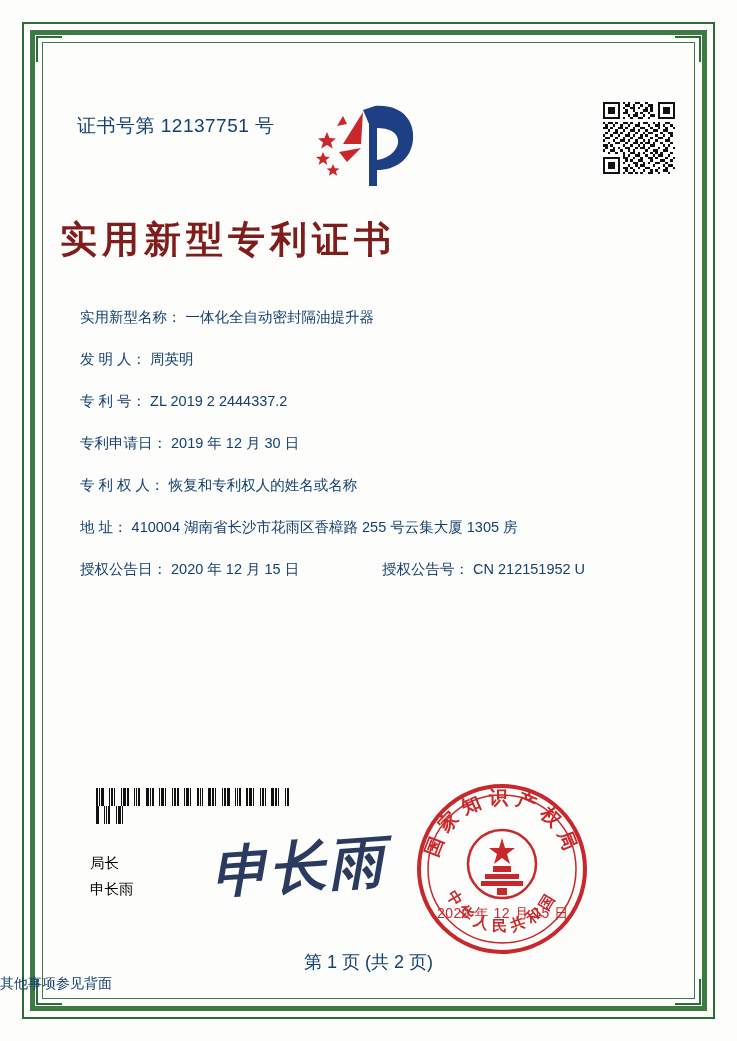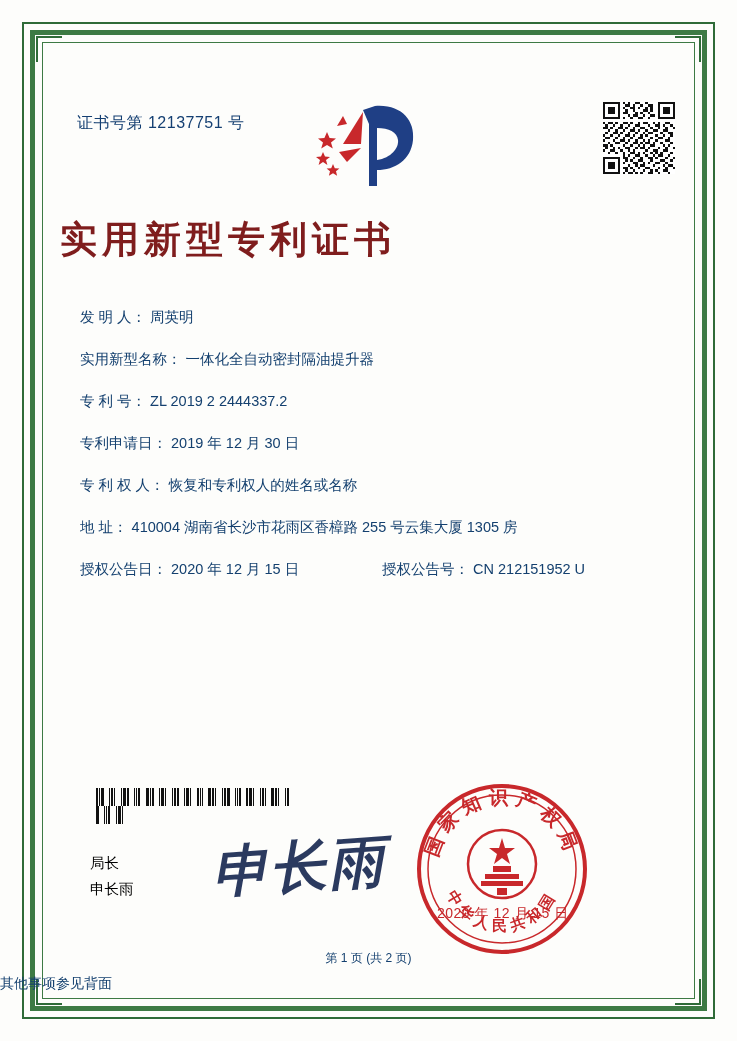--- a/index.html
+++ b/index.html
@@ -61,21 +61,21 @@
     position: absolute;
     left: 60px;
     top: 60px;
     width: 617px;
     height: 921px;
   }
   .cert-number {
     position: absolute;
     left: 17px;
     top: 53px;
-    font-size: 16px;
+    font-size: 19px;
     color: #143f72;
     letter-spacing: 0.5px;
     white-space: nowrap;
   }
   
   .logo {
     position: absolute;
     left: 243px;
     top: 40px;
     width: 130px;
@@ -201,21 +201,21 @@
     color: #c8282b;
     letter-spacing: 0.5px;
   }
   
   .page-no {
     position: absolute;
     left: 0;
     top: 890px;
     width: 617px;
     text-align: center;
-    font-size: 12px;
+    font-size: 18px;
     color: #14406f;
   }
   .back-note {
     position: absolute;
     left: 0;
     top: 975px;
     width: 737px;
     text-align: left;
     font-size: 14px;
     color: #14406f;
@@ -473,26 +473,26 @@
             <rect x="22" y="28" width="1" height="1"></rect>
           <rect x="26" y="28" width="1" height="1"></rect>
         </g>
       </svg>
     </div>
 
     <div class="title">实用新型专利证书</div>
 
     <div class="fields">
       <div class="row">
+        <span class="lbl">实用新型名称：</span>
+        <span class="val">一体化全自动密封隔油提升器</span>
+      </div>
+      <div class="row">
         <span class="lbl">发 明 人：</span>
         <span class="val">周英明</span>
-      </div>
-      <div class="row">
-        <span class="lbl">实用新型名称：</span>
-        <span class="val">一体化全自动密封隔油提升器</span>
       </div>
       <div class="row">
         <span class="lbl">专 利 号：</span>
         <span class="val">ZL 2019 2 2444337.2</span>
       </div>
       <div class="row">
         <span class="lbl">专利申请日：</span>
         <span class="val">2019 年 12 月 30 日</span>
       </div>
       <div class="row">

